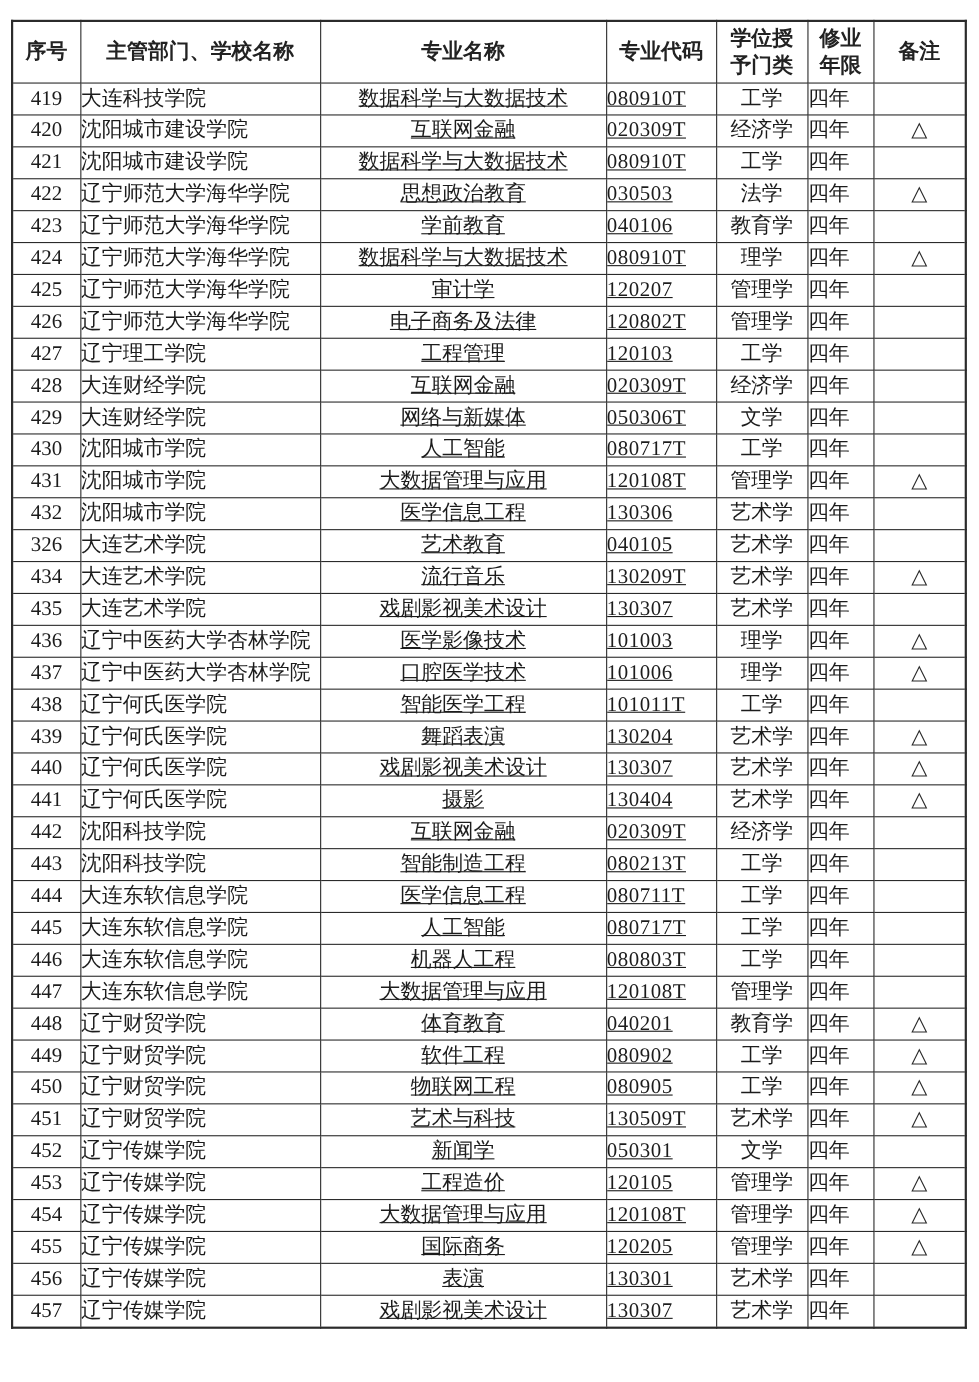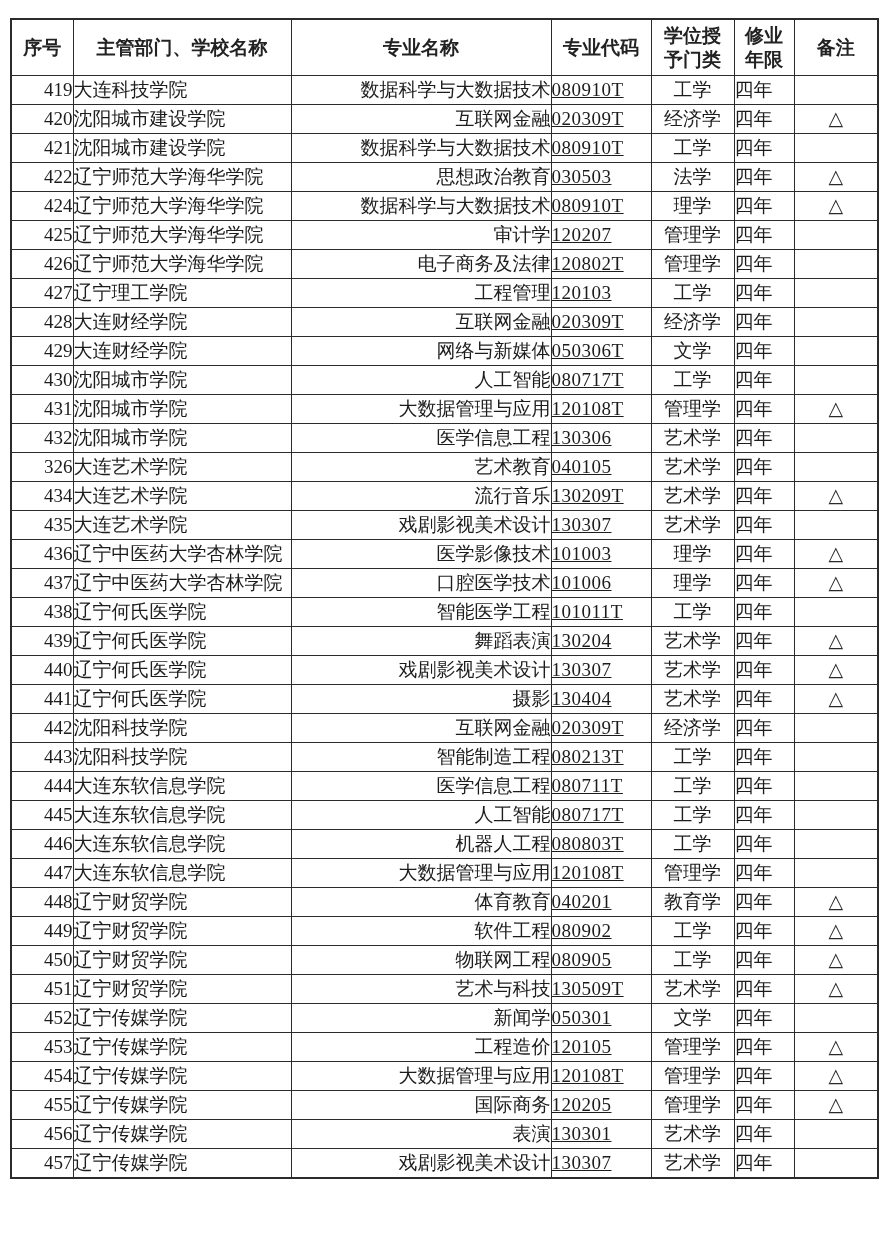--- a/index.html
+++ b/index.html
@@ -48,23 +48,23 @@
   }
   
   col.c-index  { width: 62px;  }
   col.c-school { width: 218px; }
   col.c-major  { width: 260px; }
   col.c-code   { width: 100px; }
   col.c-degree { width: 83px;  }
   col.c-years  { width: 60px;  }
   col.c-remark { width: 84px;  }
   
-  td.col-index  { text-align: right; margin-left: 16px; }
+  td.col-index  { text-align: center; margin-left: 16px; }
   td.col-school { text-align: left; padding-left: 13px; padding-right: 4px; margin-left: 10px; }
-  td.col-major  { text-align: right; padding-left: 14px; padding-right: 4px; }
+  td.col-major  { text-align: center; padding-left: 14px; padding-right: 4px; text-decoration: underline; }
   td.col-code   { text-align: left; padding-left: 18px; font-size: 18px; letter-spacing: 0.5px; text-decoration: underline; }
   td.col-degree { text-align: center; padding-left: 13px; }
   td.col-years  { text-align: left; padding-left: 10px; }
   td.col-remark { text-align: center; font-size: 18px; color: #2a2a2a; }
 </style>
 </head>
 <body>
 
 <div class="page">
   <table class="majors">
@@ -121,20 +121,29 @@
         <tr>
           <td class="col-index">422</td>
           <td class="col-school">辽宁师范大学海华学院</td>
           <td class="col-major">思想政治教育</td>
           <td class="col-code">030503</td>
           <td class="col-degree">法学</td>
           <td class="col-years">四年</td>
           <td class="col-remark">△</td>
         </tr>
         <tr>
+          <td class="col-index">423</td>
+          <td class="col-school">辽宁师范大学海华学院</td>
+          <td class="col-major">学前教育</td>
+          <td class="col-code">040106</td>
+          <td class="col-degree">教育学</td>
+          <td class="col-years">四年</td>
+          <td class="col-remark"></td>
+        </tr>
+        <tr>
           <td class="col-index">424</td>
           <td class="col-school">辽宁师范大学海华学院</td>
           <td class="col-major">数据科学与大数据技术</td>
           <td class="col-code">080910T</td>
           <td class="col-degree">理学</td>
           <td class="col-years">四年</td>
           <td class="col-remark">△</td>
         </tr>
         <tr>
           <td class="col-index">425</td>

